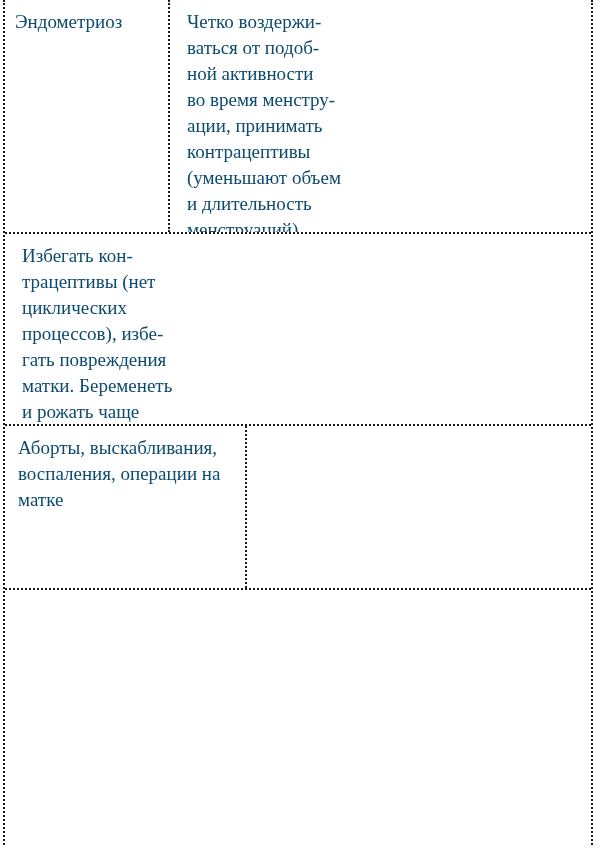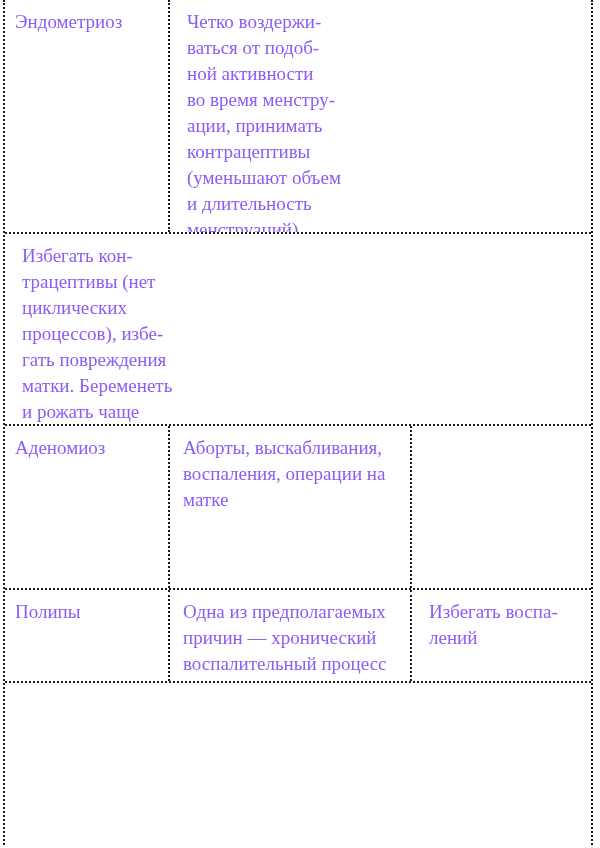--- a/index.html
+++ b/index.html
@@ -5,21 +5,21 @@
   * { margin: 0; padding: 0; box-sizing: border-box; }
   html, body {
     width: 600px;
     font-family: "Liberation Serif", "DejaVu Serif", serif;
   }
   .page {
     position: relative;
     width: 600px;
     height: 848px;
     background: #ffffff;
-    color: #8b5cf6;
+    color: #0c4a6e;
     overflow: hidden;
   }
   .table {
     position: absolute;
     left: 3px;
     top: 0;
     width: 590px;
     height: 845px;
     border-left: 2px dotted #1b1b1b;
     border-right: 2px dotted #1b1b1b;
@@ -85,30 +85,21 @@
       <div class="cell col-prevention">Избегать кон-
 трацептивы (нет
 циклических
 процессов), избе-
 гать повреждения
 матки. Беременеть
 и рожать чаще</div>
     </div>
 
     <div class="row row-3">
-      <div class="cell col-condition">Аденомиоз</div>
       <div class="cell col-causes">Аборты, выскабливания,
 воспаления, операции на
 матке</div>
     </div>
 
-    <div class="row row-4">
-      <div class="cell col-condition">Полипы</div>
-      <div class="cell col-causes">Одна из предполагаемых
-причин — хронический
-воспалительный процесс</div>
-      <div class="cell col-prevention">Избегать воспа-
-лений</div>
-    </div>
 
 
   </div>
 </div>
 
 </body></html>

